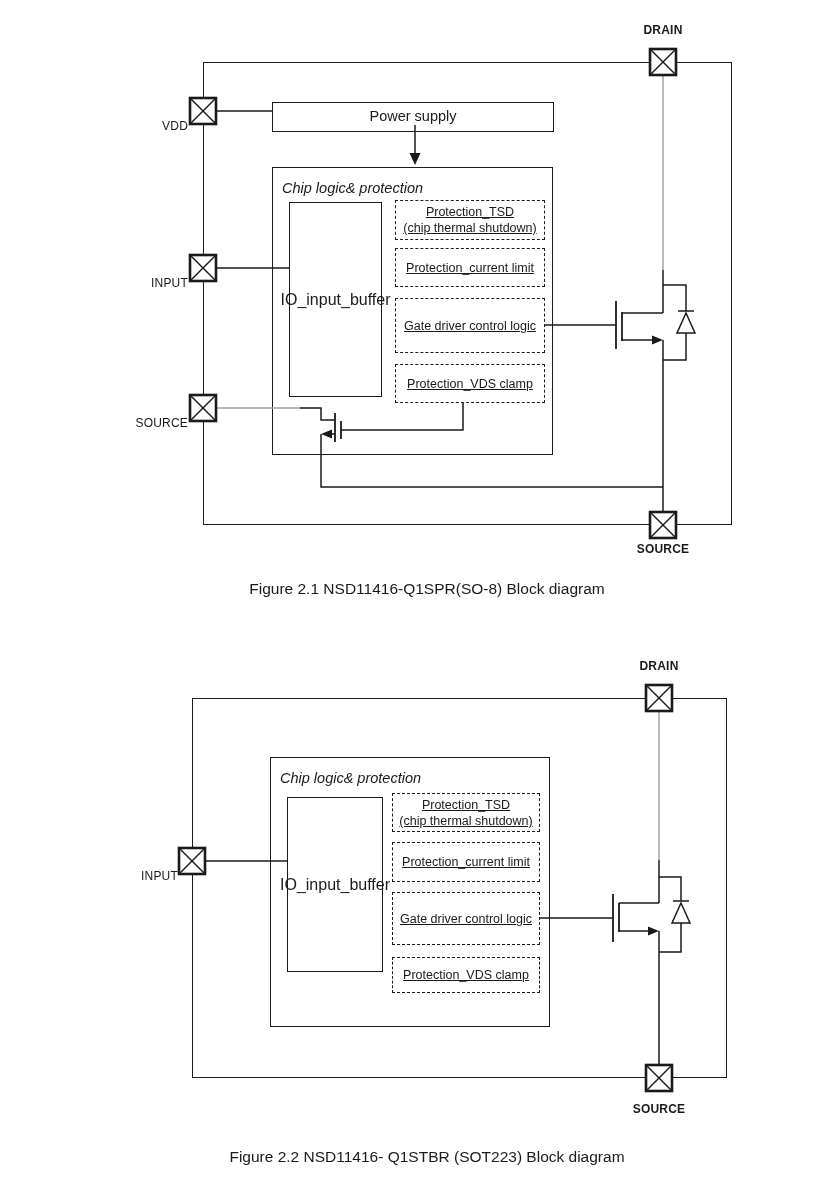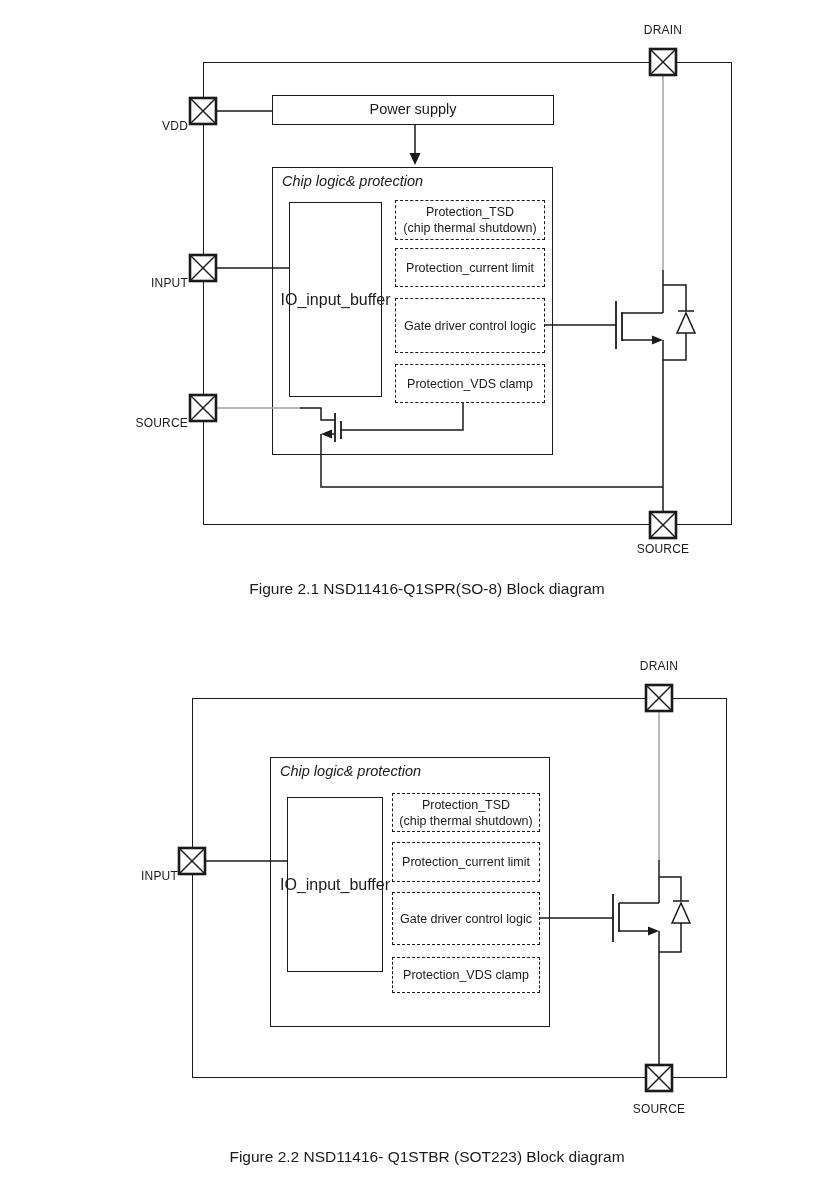--- a/index.html
+++ b/index.html
@@ -5,27 +5,27 @@
   html,body{margin:0;padding:0;background:#ffffff;}
   .page{
     position:relative;width:828px;height:1185px;background:#ffffff;
     font-family:"Liberation Sans",sans-serif;color:#1a1a1a;overflow:hidden;
   }
   .box{position:absolute;box-sizing:border-box;background:transparent;}
   .outer-box{border:1.6px solid #1a1a1a;}
   .solid-box{border:1.4px solid #1a1a1a;}
   .dashed-box{border:1.3px dashed #1a1a1a;}
   .center-label{display:flex;align-items:center;justify-content:center;text-align:center;}
-  .block-title{font-size:14.5px;line-height:1.2;}
+  .block-title{font-size:14.5px;line-height:1.2;margin-top:7px;}
   .chip-title{position:absolute;left:9px;top:5px;white-space:nowrap;font-style:italic;}
-  .small-text{font-size:12.5px;line-height:1.28;}
+  .small-text{font-size:12.5px;line-height:1.28;text-decoration:underline;}
   .io-text{font-size:16px;}
   .pin-label{position:absolute;font-size:12px;letter-spacing:0.2px;line-height:1.1;}
   .pin-right{text-align:right;margin-top:16px;}
-  .pin-center{text-align:center;}
+  .pin-center{text-align:center;font-weight:bold;}
   .caption{position:absolute;left:24px;width:806px;text-align:center;font-size:15.5px;}
   svg.overlay{position:absolute;left:0;top:0;pointer-events:none;}
 </style>
 </head>
 <body>
 
 <div class="page">
 
   <div class="box outer-box" style="left:203px;top:62px;width:529px;height:463px;"></div>
 

